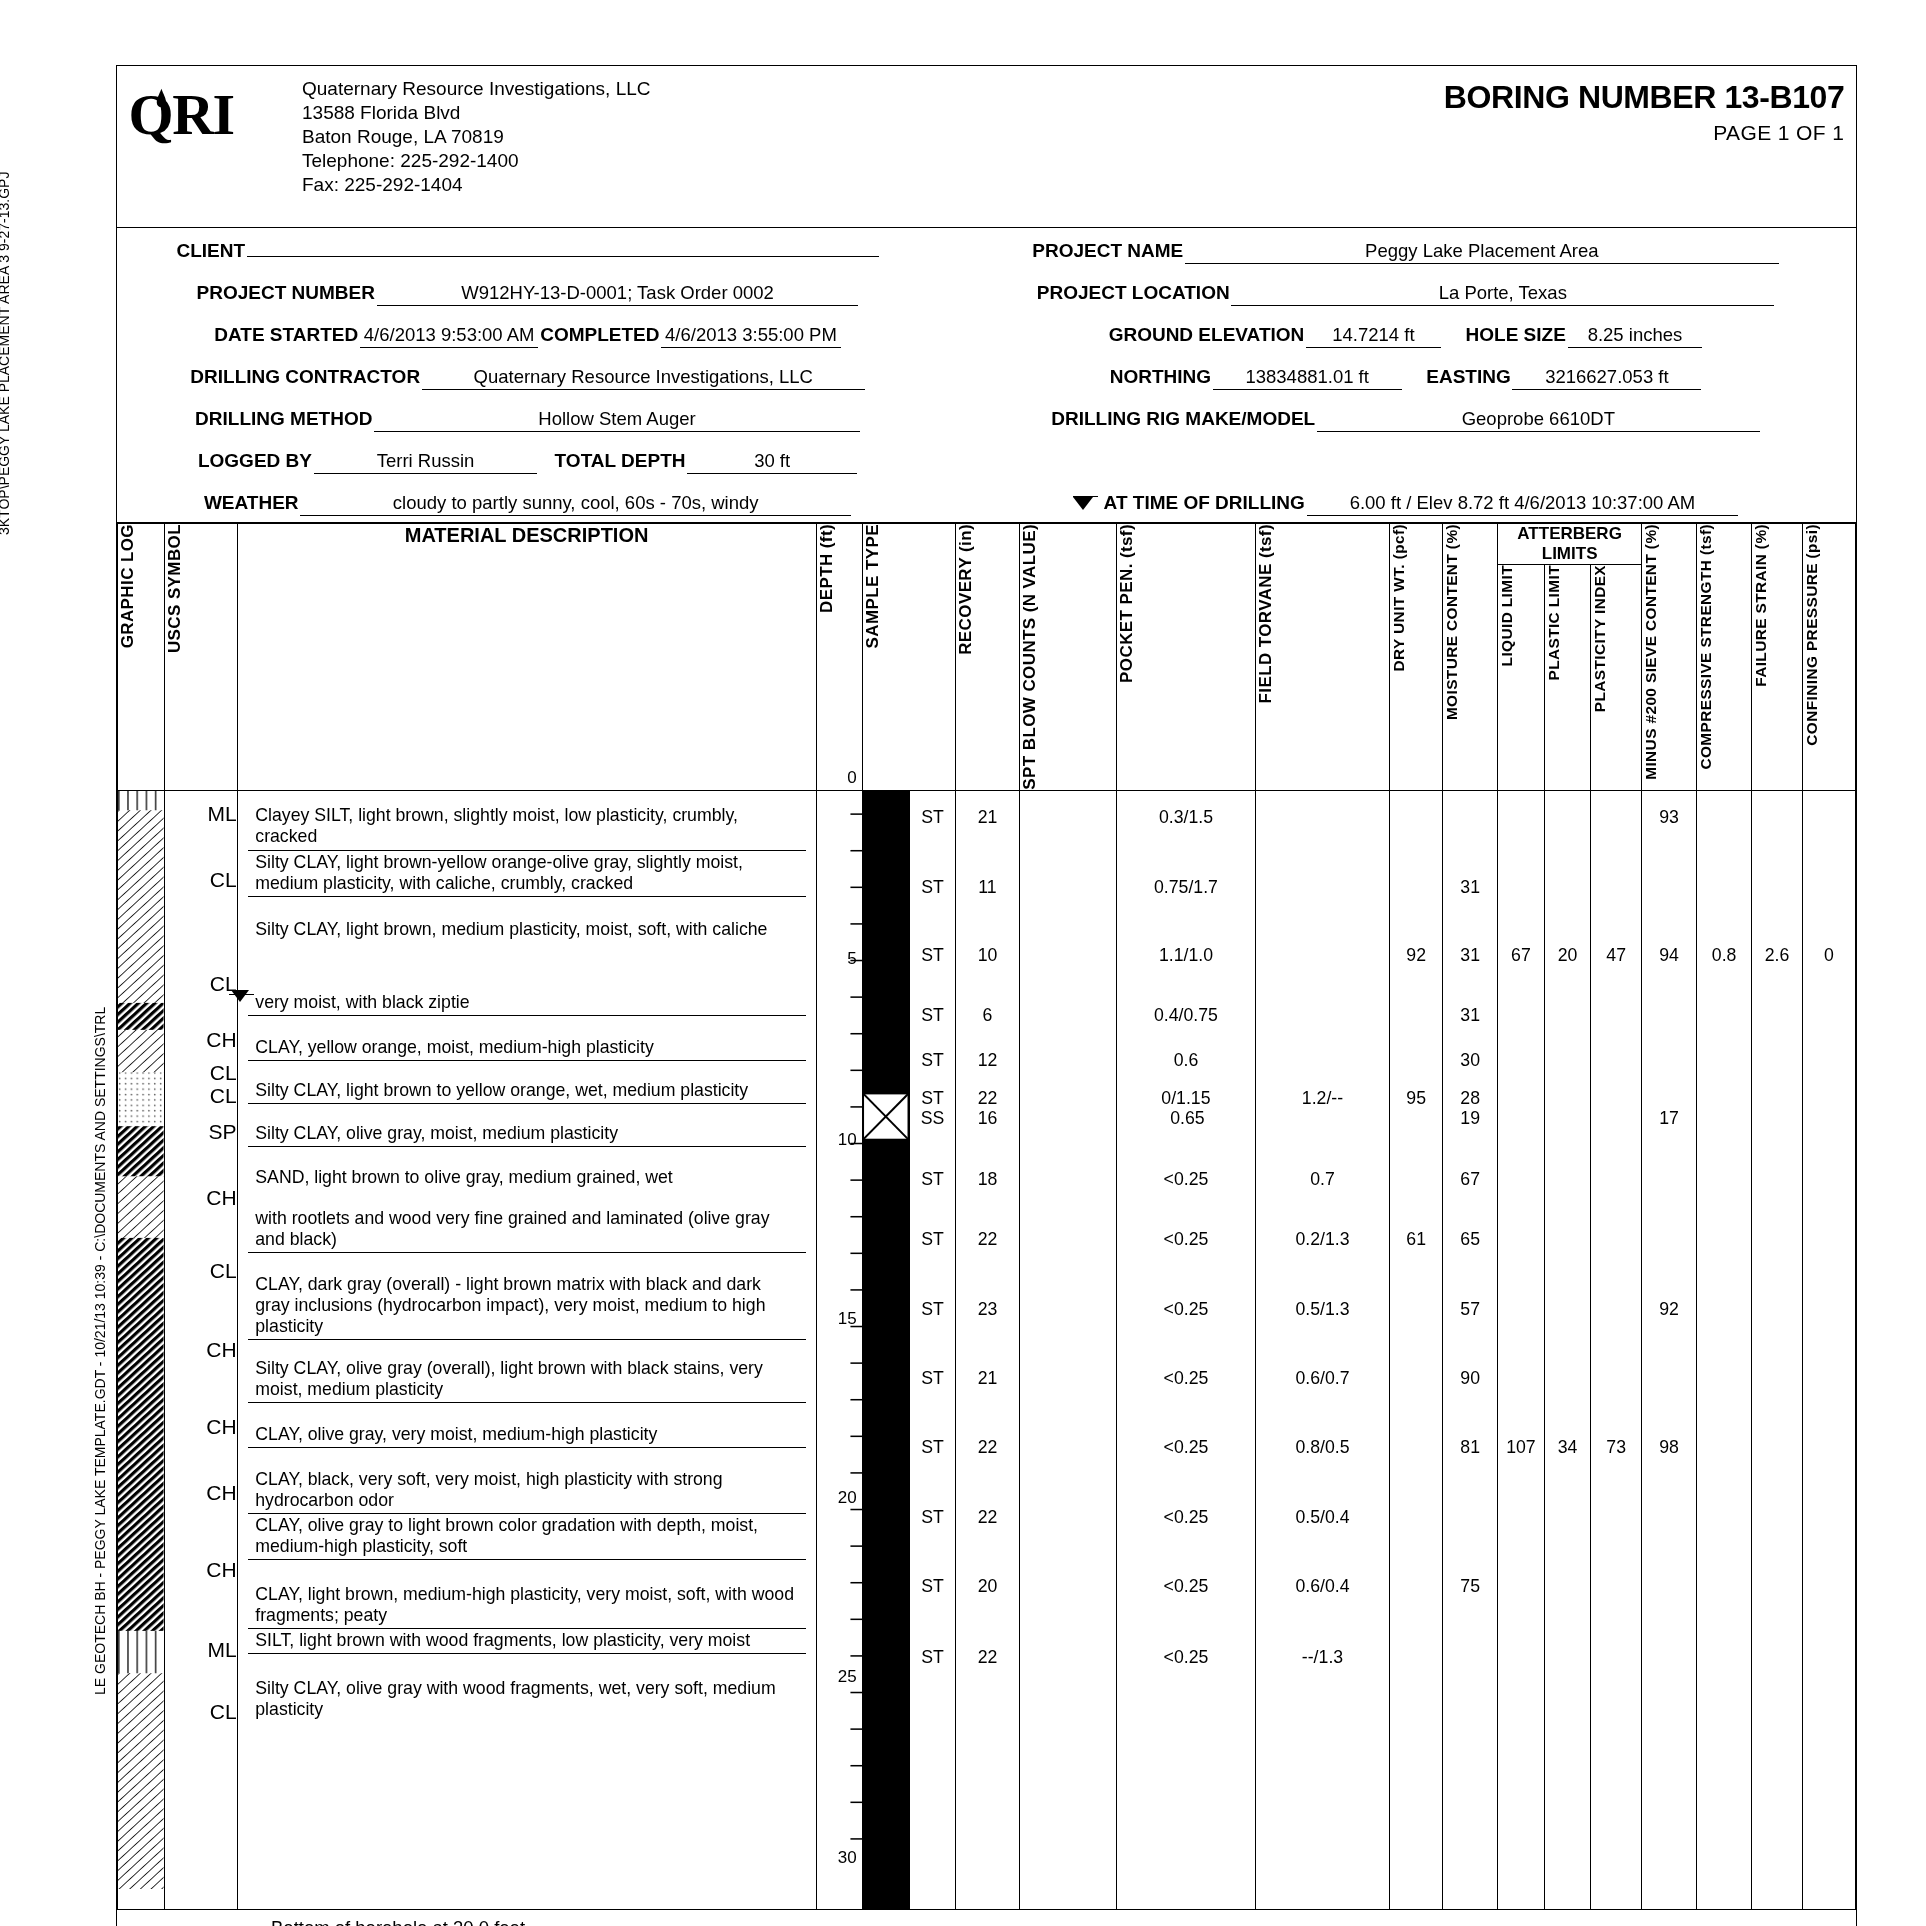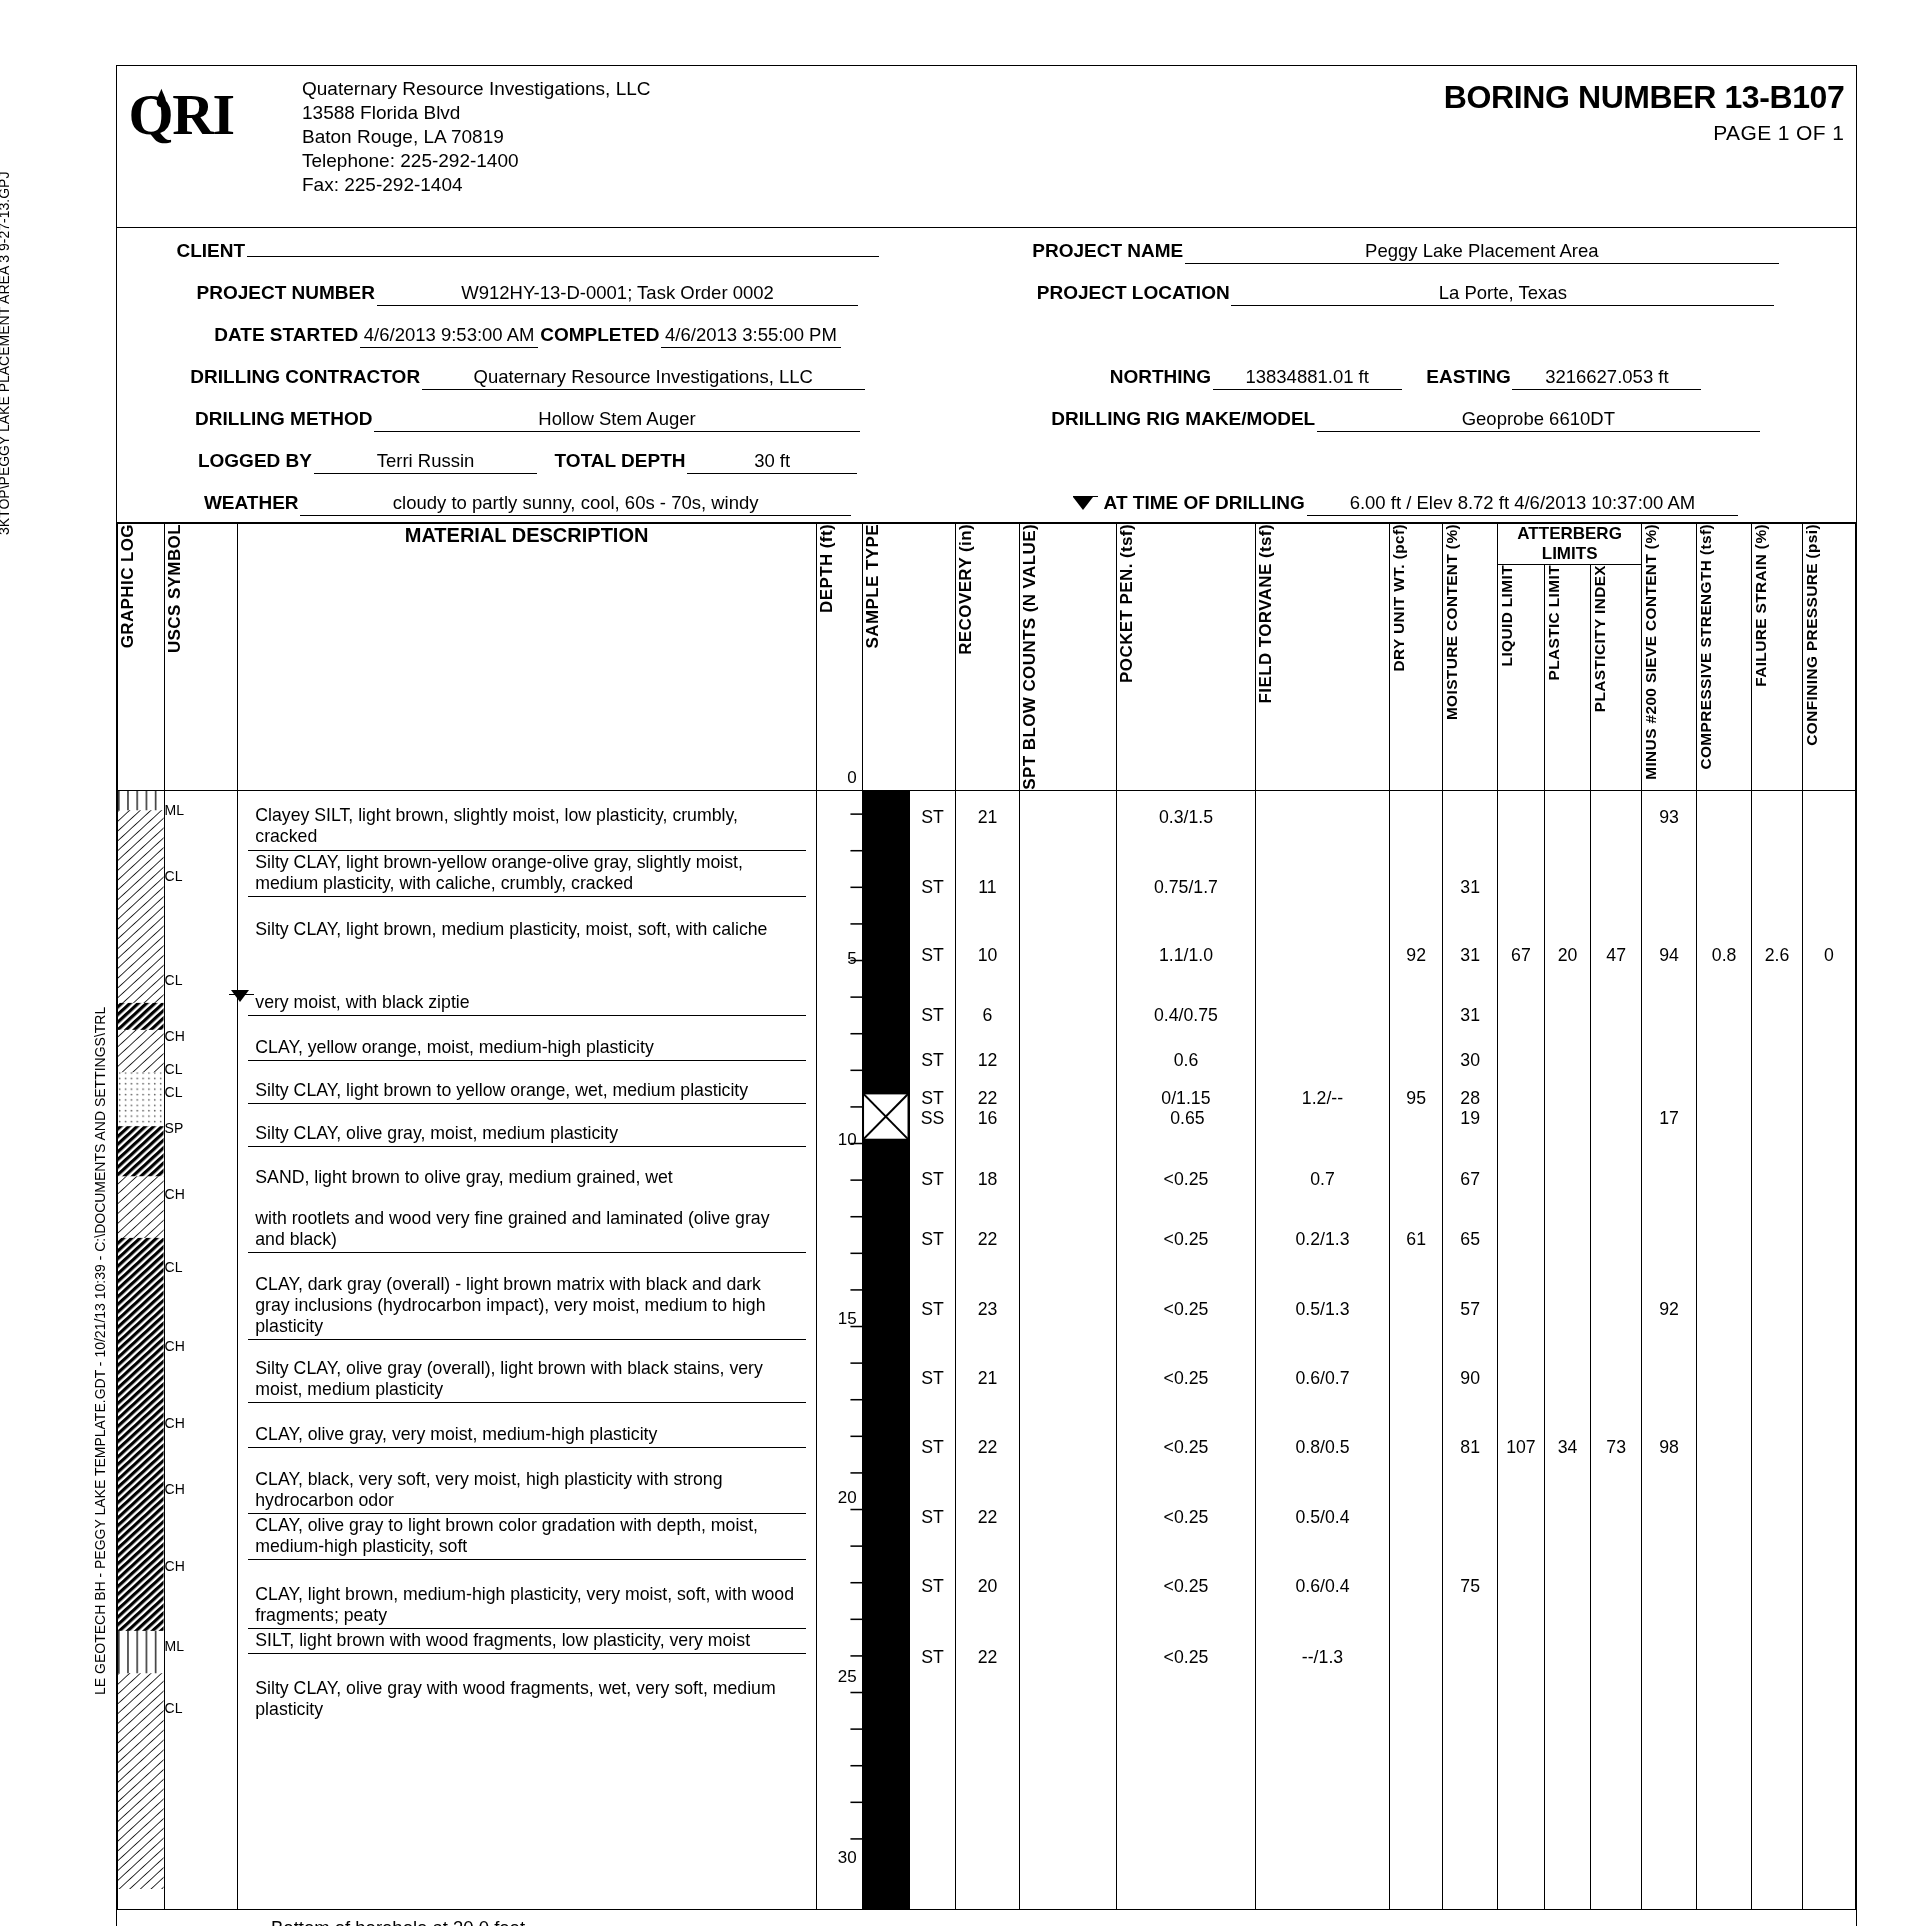--- a/index.html
+++ b/index.html
@@ -38,21 +38,21 @@
 
   
   table.log { border-collapse:collapse; width:100%; table-layout:fixed; }
   table.log td, table.log th { border:1.2px solid #000; padding:0; vertical-align:top; }
   .vert { writing-mode:vertical-rl; transform:rotate(180deg); white-space:nowrap;
           font-size:17px; font-weight:bold; text-align:center; letter-spacing:0.4px; }
   .vert.small { font-size:15.4px; }
   .hcell { text-align:center; vertical-align:middle; }
   .desc-h { font-size:20px; font-weight:bold; text-align:center; vertical-align:middle; }
   .matdesc { font-size:17.7px; line-height:21px; padding:2.3px 5.4px 2.3px 7.7px; }
-  .uscs { font-size:14px; text-align:left; }
+  .uscs { font-size:21px; text-align:right; }
   .sval { font-size:17.7px; text-align:center; }
   .depthnum { font-size:17px; text-align:right; padding-right:5.4px; }
 
   .sideleft {
     position:absolute; left:-3.9px; top:535px;
     width:732px;
     transform:rotate(-90deg); transform-origin:left top;
     font-size:14px; white-space:nowrap;
   }
   .bottomnote { font-size:18.5px; padding:7px 0 0 154px; }
@@ -111,20 +111,26 @@
           <span class="val ul" style="width:535px">La Porte, Texas</span>
         </div>
       </div>
 
       <div class="irow">
         <div class="cellL">
           <span class="lab">DATE STARTED</span>
           <span class="val ul">4/6/2013 9:53:00 AM</span>
           <span class="lab">COMPLETED</span>
           <span class="val ul">4/6/2013 3:55:00 PM</span>
+        </div>
+        <div class="cellR">
+          <span class="lab">GROUND ELEVATION</span>
+          <span class="val ul" style="width:127px">14.7214 ft</span>
+          <span class="lab" style="margin-left:23px">HOLE SIZE</span>
+          <span class="val ul" style="width:127px">8.25 inches</span>
         </div>
       </div>
 
       <div class="irow">
         <div class="cellL">
           <span class="lab">DRILLING CONTRACTOR</span>
           <span class="val ul" style="width:435px">Quaternary Resource Investigations, LLC</span>
         </div>
         <div class="cellR">
           <span class="lab">NORTHING</span>

